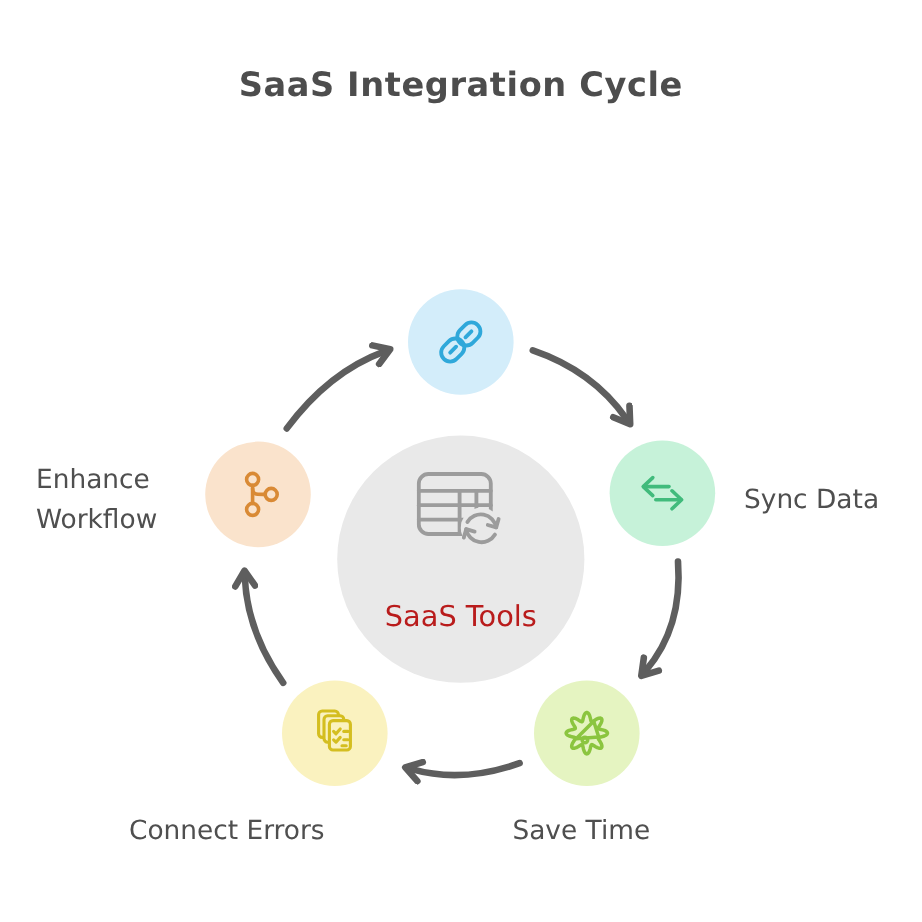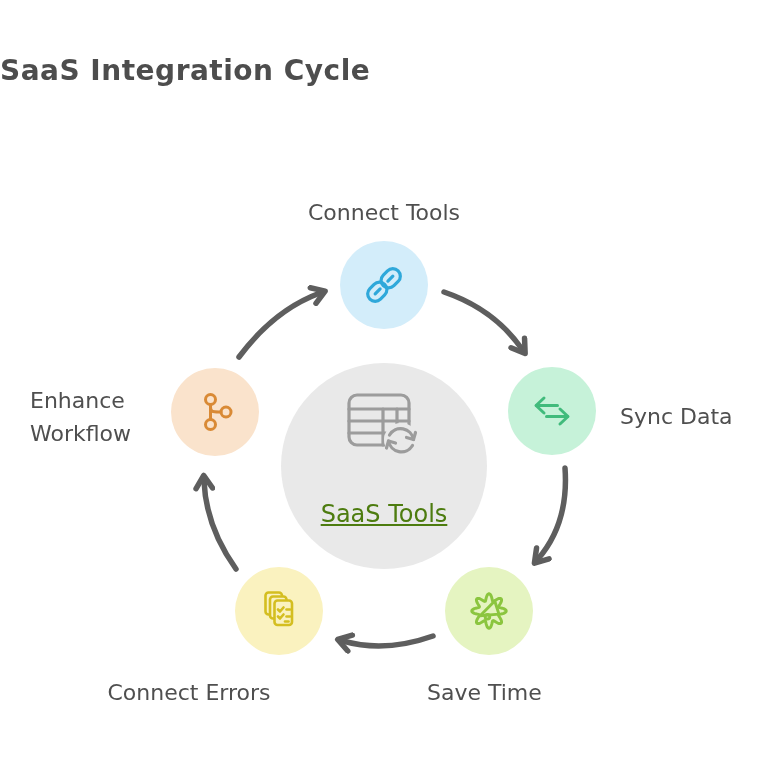--- a/index.html
+++ b/index.html
@@ -1,21 +1,21 @@
 <!DOCTYPE html>
 <html><head>
 <meta charset="utf-8">
 <style>
   html,body{margin:0;padding:0;background:#ffffff;}
   #canvas{
     position:relative;width:768px;height:768px;overflow:hidden;
     font-family:"DejaVu Sans","Liberation Sans",sans-serif;background:#ffffff;
   }
   .title{
-    position:absolute;left:0;top:54px;width:768px;
+    position:absolute;left:0;top:54px;width:768px;text-align:center;
     font-size:28px;font-weight:bold;letter-spacing:0.5px;
   }
   .arrows{position:absolute;left:0;top:0;}
   .hub{
     position:absolute;left:281px;top:363px;width:206px;height:206px;border-radius:50%;
     background:var(--bg);
   }
   .hub-icon{position:absolute;left:66px;top:29px;}
   .hub-label{
     position:absolute;left:0;top:137px;width:206px;text-align:center;font-size:24px;
@@ -71,34 +71,33 @@
         <line x1="50" y1="17" x2="50" y2="53"></line>
       </g>
       <circle class="fillbg" cx="54" cy="48" r="17"></circle>
       <g class="st" stroke-width="3.2">
         <path d="M 42.5 43 A 13 13 0 0 1 66.5 47.5"></path>
         <path d="M 66.5 47.5 l 2 -7 M 66.5 47.5 l -7 -2"></path>
         <path d="M 65.5 53.5 A 13 13 0 0 1 41.5 49"></path>
         <path d="M 41.5 49 l -2 7 M 41.5 49 l 7 2"></path>
       </g>
     </svg>
-    <div class="hub-label" style="color: #4d7c0f; text-decoration: underline;">SaaS Tools</div>
+    <div class="hub-label" style="color: #b91c1c;">SaaS Tools</div>
   </div>
 
   <div class="node-circle n-connect" style="--bg: #d3edfa; --icon: #2fa8da;">
     <svg width="48" height="48" viewBox="0 0 48 48">
       <g class="st" stroke-width="3.2" transform="rotate(-45 24 24)">
         <rect x="4" y="16.5" width="21" height="15" rx="7.5"></rect>
         <rect x="23" y="16.5" width="21" height="15" rx="7.5"></rect>
         <line x1="11.5" y1="24" x2="18.5" y2="24"></line>
         <line x1="29.5" y1="24" x2="36.5" y2="24"></line>
       </g>
     </svg>
   </div>
-  <div class="label l-connect" style="color: rgb(79, 79, 79);">Connect Tools</div>
 
   <div class="node-circle n-sync" style="--bg: #c6f2d9; --icon: #41bb7c;">
     <svg width="44" height="44" viewBox="0 0 44 44">
       <g class="st" stroke-width="3">
         <line x1="27.5" y1="16.5" x2="6.5" y2="16.5"></line>
         <path d="M 14 9 L 6 16.5 L 14 24"></path>
         <line x1="16.5" y1="27.5" x2="37.5" y2="27.5"></line>
         <path d="M 30 20 L 38 27.5 L 30 35"></path>
       </g>
     </svg>

